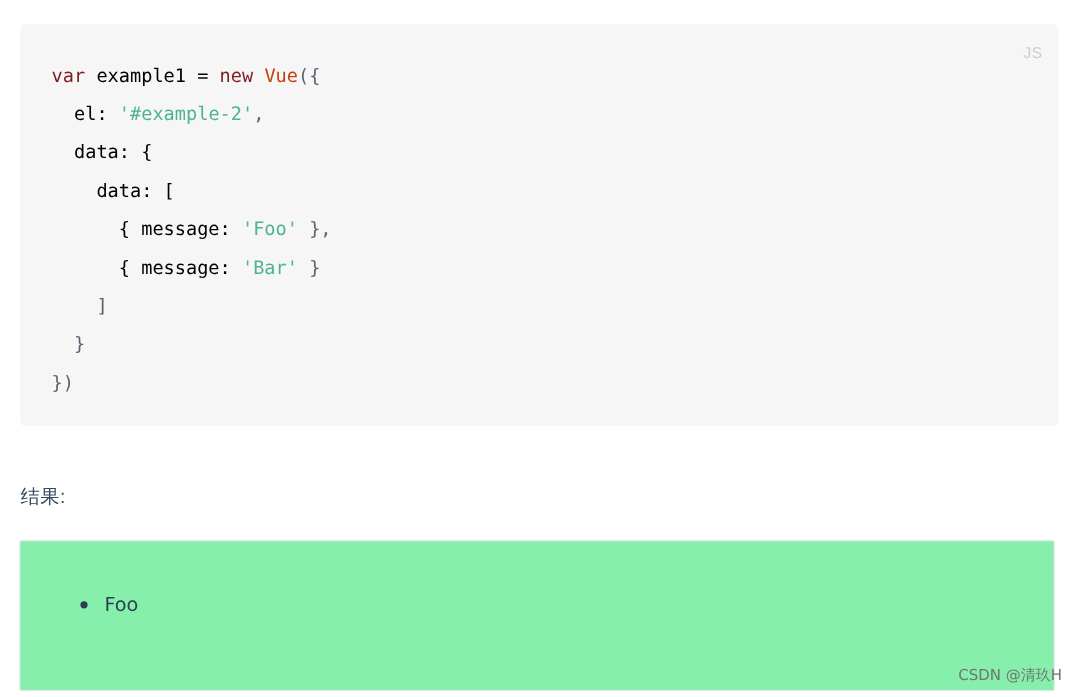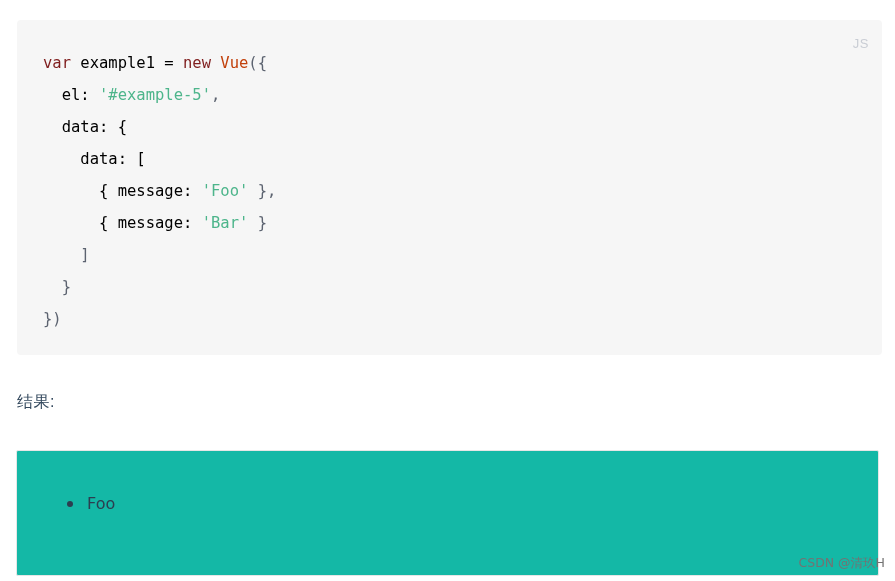--- a/index.html
+++ b/index.html
@@ -49,35 +49,35 @@
   .tok-kw      { color: #7f1d1d; }
   .tok-cls     { color: #c2410c; }
   .tok-str     { color: #4db58b; }
   .tok-plain   { color: #000000; }
   .tok-punct   { color: #5c6370; }
 
   
   #result-label {
     position: absolute;
     left: 17px;
-    top: 392px;
+    top: 404px;
     font-family: Liberation Sans, sans-serif;
     font-size: 16px;
     color: #34495e;
     letter-spacing: 0.5px;
   }
 
   
   #result-box {
     position: absolute;
     left: 16px;
     top: 450px;
     width: 863px;
     height: 126px;
-    background: #14b8a6;
+    background: #86efac;
     border: 1px solid #e6e6e6;
     border-radius: 2px;
   }
   #result-list {
     margin: 0;
     padding: 37px 0 0 50px;
     list-style: none;
   }
   #result-list li {
     position: relative;
@@ -108,21 +108,21 @@
     white-space: nowrap;
     user-select: none;
   }
 </style>
 </head>
 <body>
 
 <div id="code-block">
   <div id="code-lang-badge">JS</div>
   <pre id="code-pre"><span><span class="tok-kw">var</span><span class="tok-plain"> example1 = </span><span class="tok-kw">new</span><span class="tok-plain"> </span><span class="tok-cls">Vue</span><span class="tok-punct">({</span></span>
-<span><span class="tok-plain">  el: </span><span class="tok-str">'#example-5'</span><span class="tok-punct">,</span></span>
+<span><span class="tok-plain">  el: </span><span class="tok-str">'#example-2'</span><span class="tok-punct">,</span></span>
 <span><span class="tok-plain">  data: {</span></span>
 <span><span class="tok-plain">    data: [</span></span>
 <span><span class="tok-plain">      { message: </span><span class="tok-str">'Foo'</span><span class="tok-punct"> },</span></span>
 <span><span class="tok-plain">      { message: </span><span class="tok-str">'Bar'</span><span class="tok-punct"> }</span></span>
 <span><span class="tok-punct">    ]</span></span>
 <span><span class="tok-punct">  }</span></span>
 <span><span class="tok-punct">})</span></span></pre>
 </div>
 
 <div id="result-label">结果:</div>

